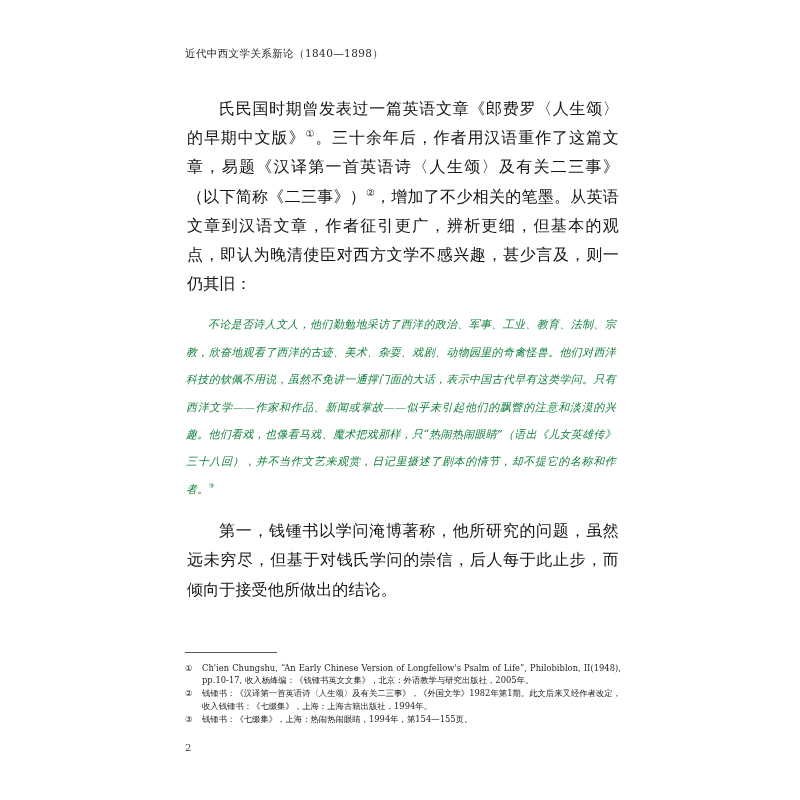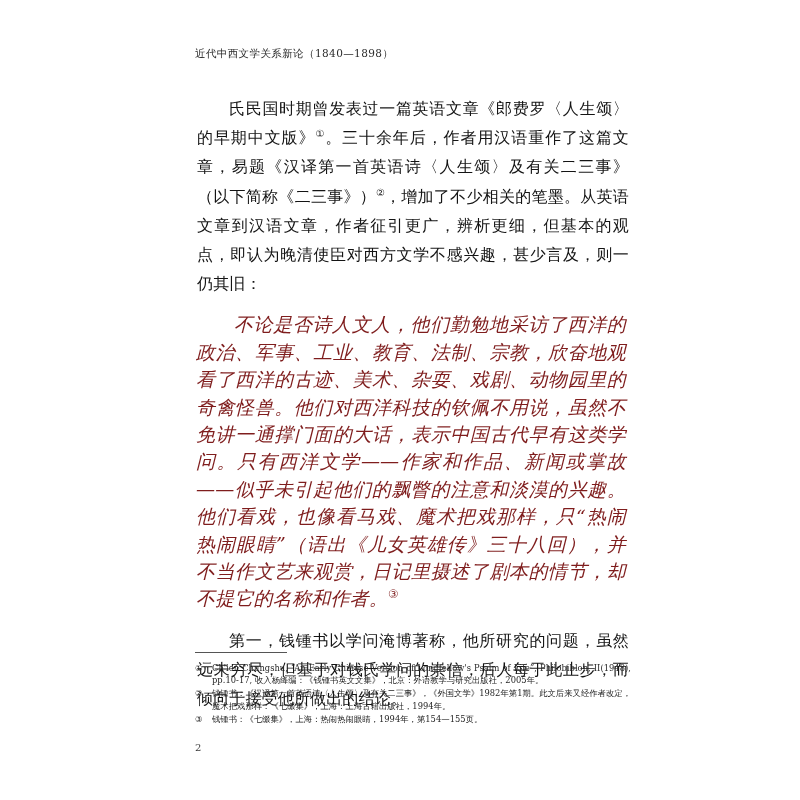--- a/index.html
+++ b/index.html
@@ -11,21 +11,21 @@
     width: 800px;
     height: 800px;
     font-family: "DejaVu Serif", "Liberation Serif", serif;
     color: #1a1a1a;
     position: relative;
     overflow: hidden;
   }
 
   .page {
     position: absolute;
-    left: 12px; top: 0;
+    left: 2px; top: 0;
     width: 704px;
     height: 800px;
     box-sizing: border-box;
   }
 
   
   .running-header {
     position: absolute;
     left: 183px;
     top: 47px;
@@ -57,27 +57,27 @@
   p.body-para + p.body-para { margin-top: 0px; }
 
   
   .quote-block {
     margin: 13px 0 13px 0;
     padding: 0 0 0 1px;
     width: 430px;
   }
   .quote-block p {
     margin: 0;
-    font-size: 19px;
+    font-size: 11px;
     line-height: 27.4px;
     text-align: justify;
     text-justify: inter-character;
     text-indent: 2em;
     letter-spacing: 0.2px;
-    color: #7f1d1d;
+    color: #15803d;
     font-family: "DejaVu Serif", "Liberation Serif", serif;
     font-style: italic;
   }
 
   
   sup.note-ref {
     font-size: 0.62em;
     vertical-align: super;
     line-height: 0;
     font-style: normal;
@@ -152,21 +152,21 @@
   <div class="footnotes">
     <hr class="footnote-rule">
 
     <div class="footnote">
       <span class="fn-marker">①</span>
       <span class="fn-text"><span>Ch'ien Chungshu, “An Early Chinese Version of Longfellow's Psalm of Life”, </span><span class="ital">Philobiblon</span><span>, II(1948), pp.10-17, 收入杨绛编：《钱锺书英文文集》，北京：外语教学与研究出版社，2005年。</span></span>
     </div>
 
     <div class="footnote">
       <span class="fn-marker">②</span>
-      <span class="fn-text"><span>钱锺书：《汉译第一首英语诗〈人生颂〉及有关二三事》，《外国文学》1982年第1期。此文后来又经作者改定，魔术把戏那样：《七缀集》，上海：上海古籍出版社，1994年。</span></span>
+      <span class="fn-text"><span>钱锺书：《汉译第一首英语诗〈人生颂〉及有关二三事》，《外国文学》1982年第1期。此文后来又经作者改定，收入钱锺书：《七缀集》，上海：上海古籍出版社，1994年。</span></span>
     </div>
 
     <div class="footnote">
       <span class="fn-marker">③</span>
       <span class="fn-text"><span>钱锺书：《七缀集》，上海：热闹热闹眼睛，1994年，第154—155页。</span></span>
     </div>
   </div>
 
   <div class="folio">2</div>
 

